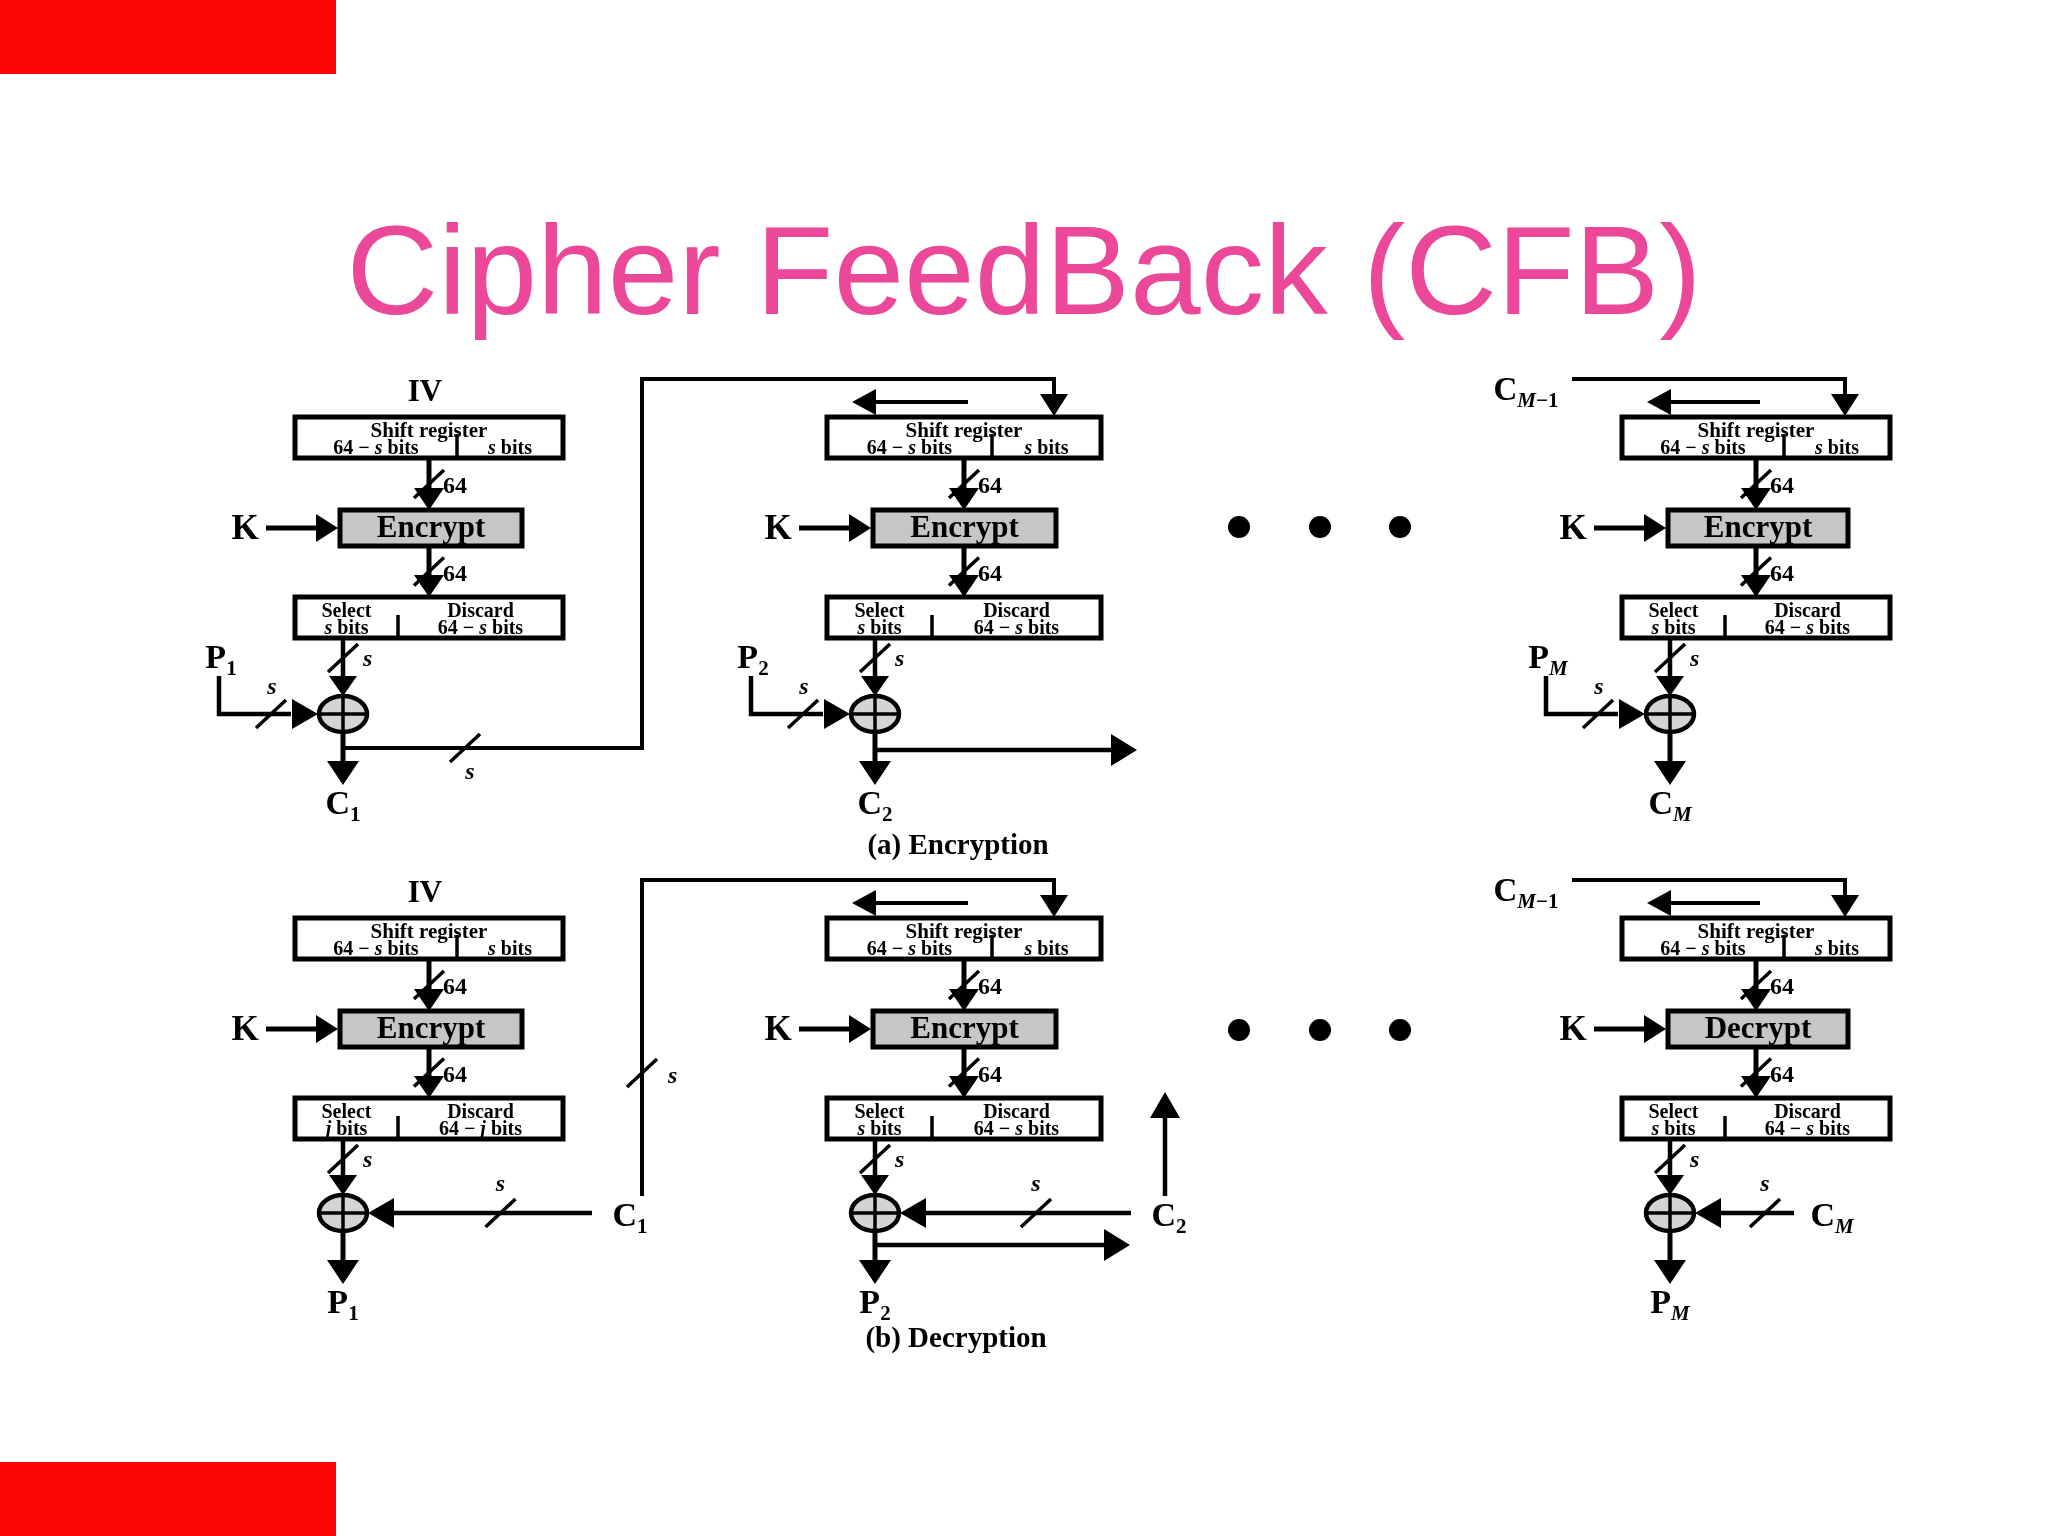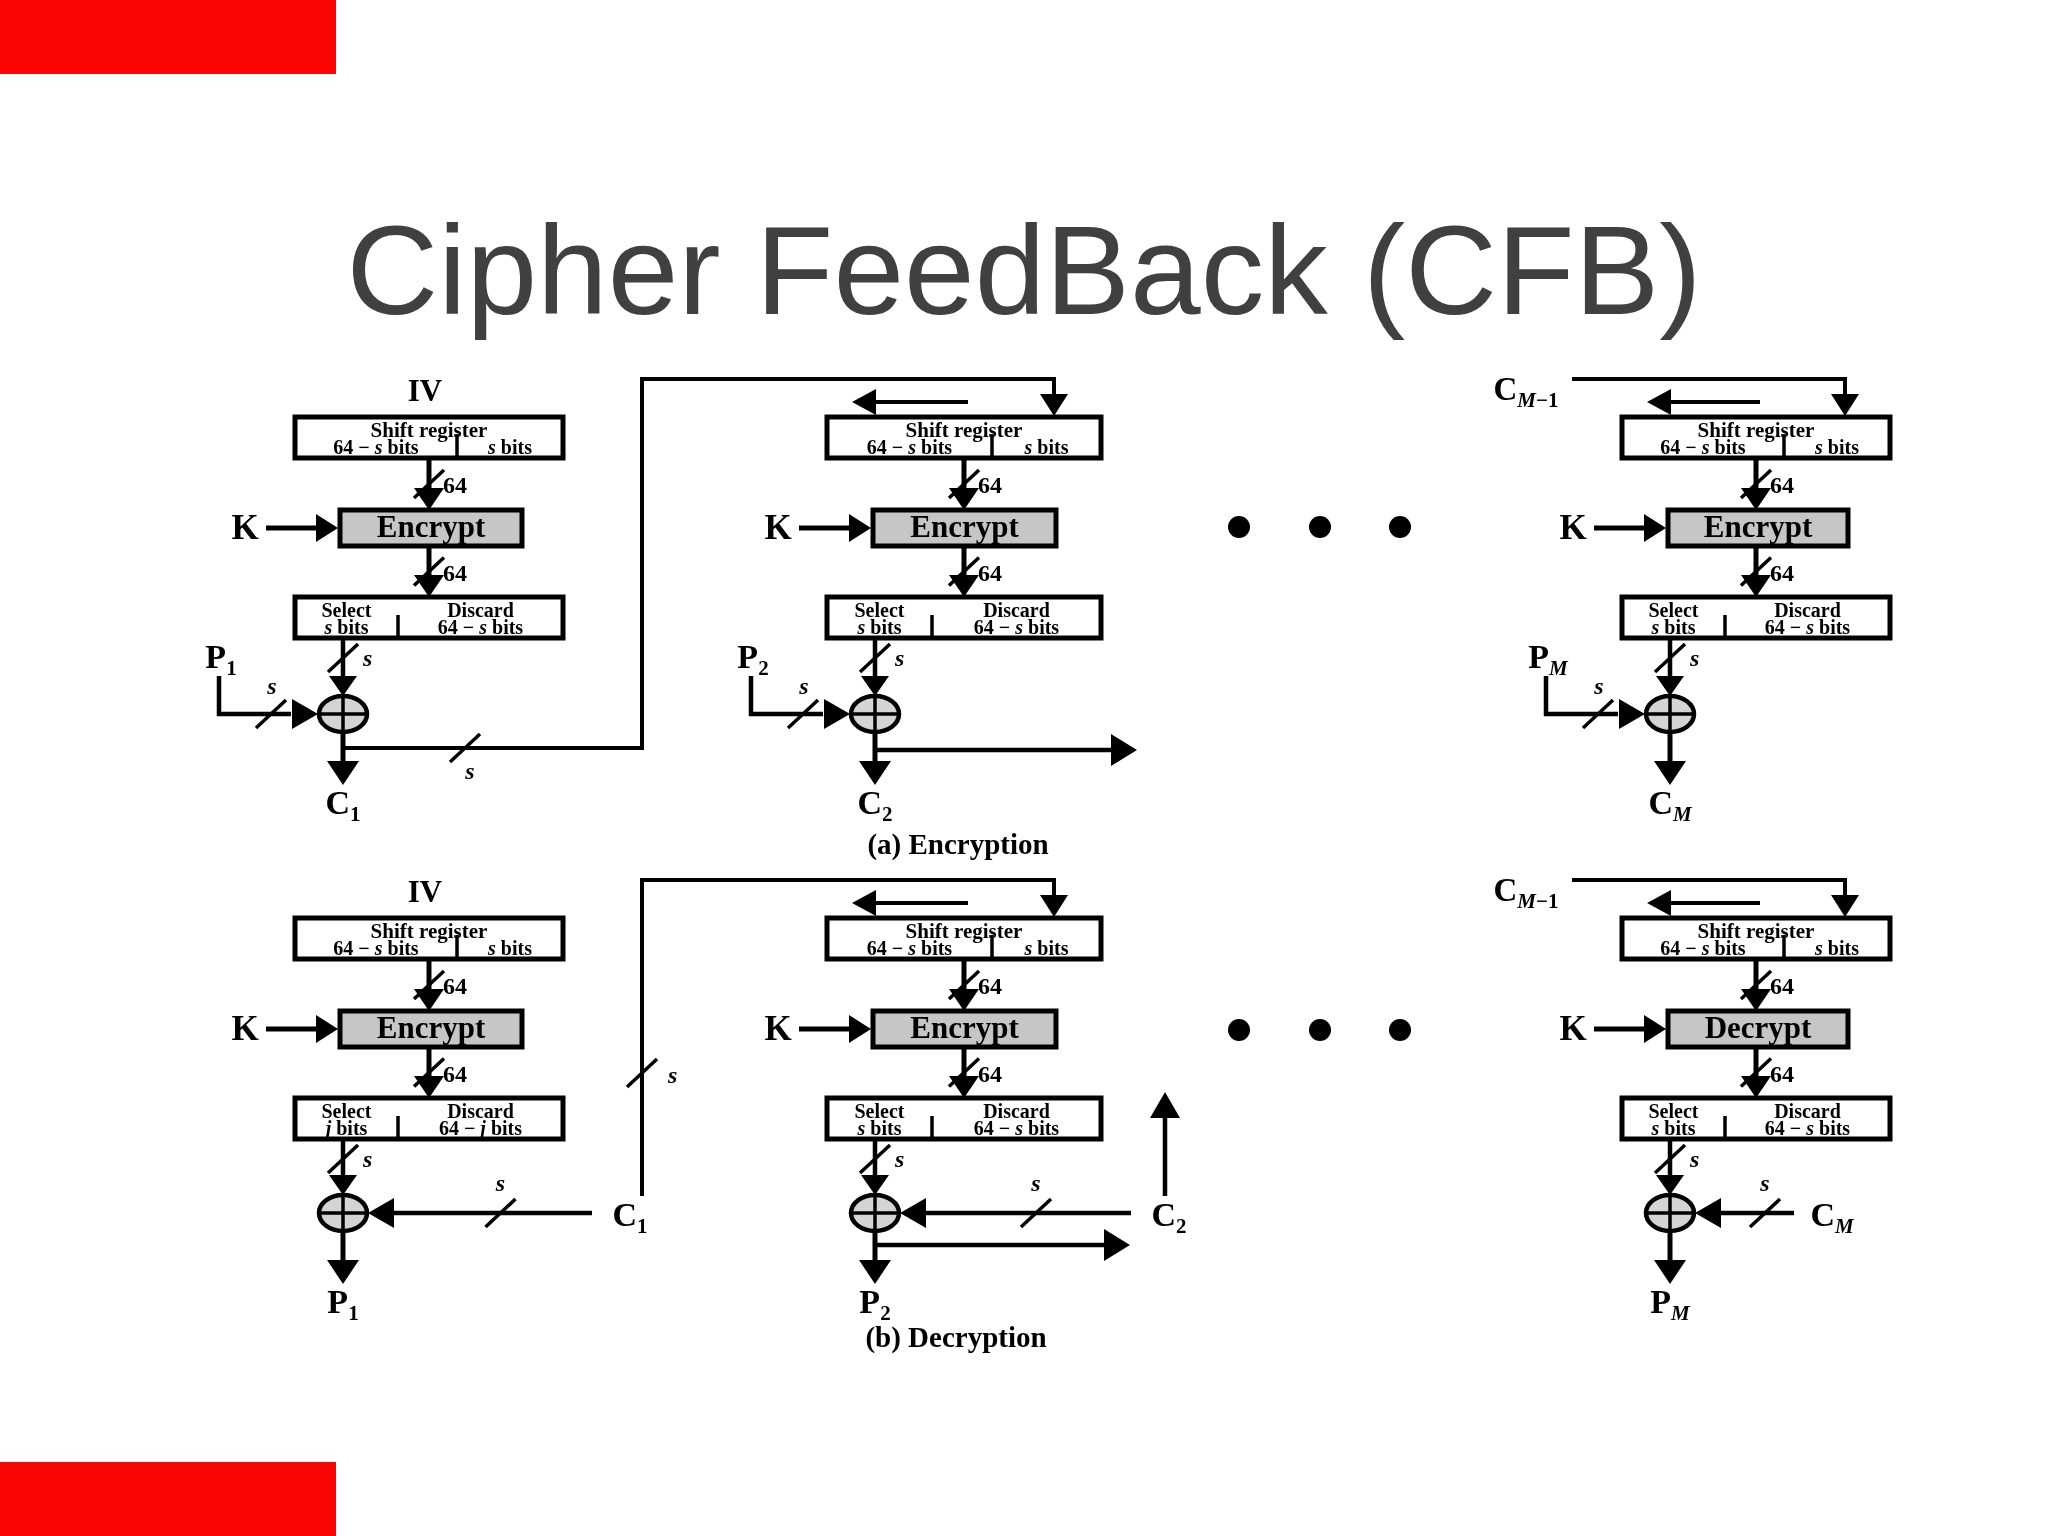--- a/index.html
+++ b/index.html
@@ -7,21 +7,21 @@
     width:2048px;height:1536px;position:relative;background:#ffffff;overflow:hidden;
     font-family:"Liberation Sans","DejaVu Sans",sans-serif;
   }
   .corner-bar{
     position:absolute;left:0;width:336px;height:74px;background:#fb0505;
   }
   #bar-top{top:0;}
   #bar-bottom{bottom:0;}
   #slide-title{
     position:absolute;top:122px;left:0;width:100%;
-    text-align:center;font-size:127px;line-height:1;color:#404040;
+    text-align:center;font-size:127px;line-height:1;color:#ec4899;
     font-family:"Liberation Sans","DejaVu Sans",sans-serif;font-weight:400;
     white-space:nowrap;
   }
   #diagram{position:absolute;left:0;top:0;}
 </style>
 </head>
 <body>
 
 <div id="bar-top" class="corner-bar" style="background: rgb(251, 5, 5);"></div>
 <div id="bar-bottom" class="corner-bar" style="background: rgb(251, 5, 5);"></div>

